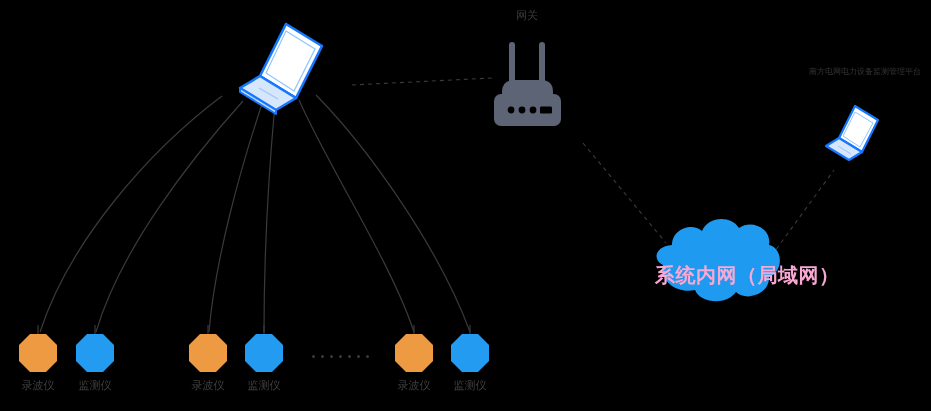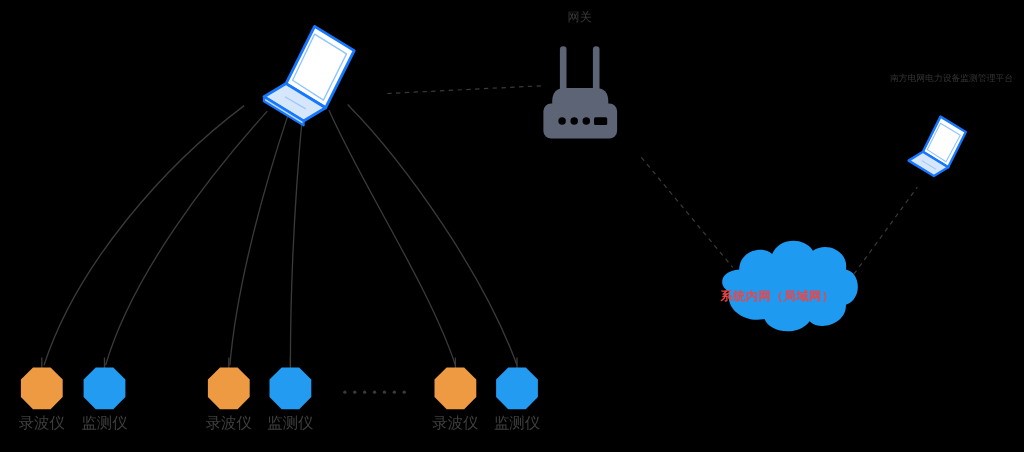--- a/index.html
+++ b/index.html
@@ -26,42 +26,42 @@
   svg.layer {
     position: absolute;
     left: 0;
     top: 0;
     width: 931px;
     height: 411px;
     overflow: visible;
   }
   .node-label {
     position: absolute;
-    font-size: 14px;
+    font-size: 11px;
     color: #3f3f3f;
     text-align: center;
     white-space: nowrap;
     letter-spacing: 0px;
     line-height: 13px;
     transform: translateX(-50%);
     font-family: "DejaVu Sans", "Liberation Sans", sans-serif;
   }
   .top-label {
     position: absolute;
     font-size: 11px;
     color: #3a3a3a;
     white-space: nowrap;
     transform: translateX(-50%);
     text-align: center;
     font-family: "DejaVu Sans", "Liberation Sans", sans-serif;
   }
   .cloud-label {
     position: absolute;
-    font-size: 11px;
-    color: #ef4444;
+    font-size: 20px;
+    color: #f9a8d4;
     white-space: nowrap;
     font-weight: bold;
     letter-spacing: 0.5px;
     font-family: "DejaVu Sans", "Liberation Sans", sans-serif;
   }
   .platform-label {
     position: absolute;
     font-size: 8px;
     color: #353535;
     white-space: nowrap;

